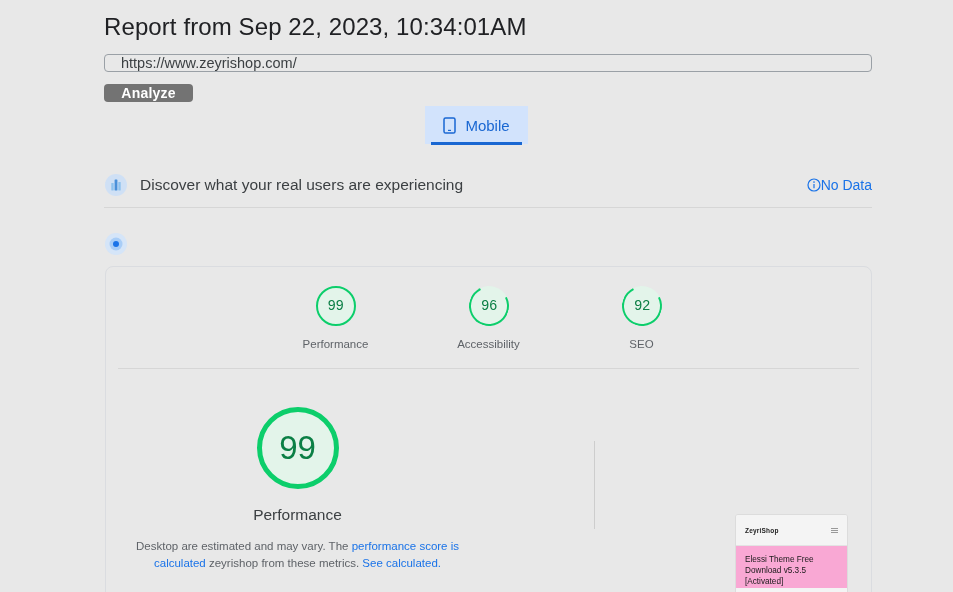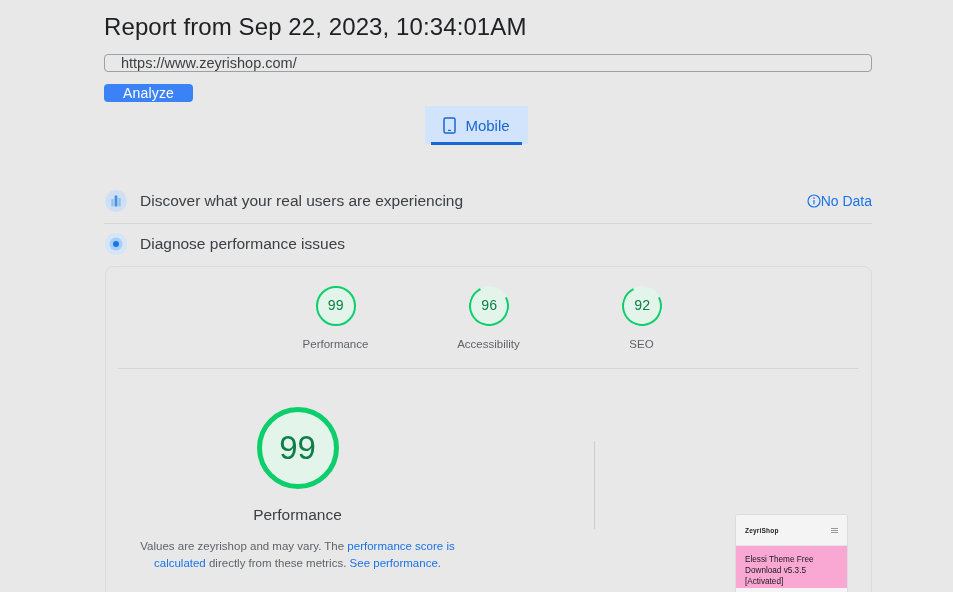--- a/index.html
+++ b/index.html
@@ -30,23 +30,23 @@
     background: #e8e8e8;
     border: 1px solid #9aa0a6;
     border-radius: 4px;
     padding: 0 16px;
     font-size: 14.5px; color: #3c4043;
     font-family: "Liberation Sans", sans-serif;
     outline: none;
   }
   .analyze-btn {
     width: 89px; height: 39px;
-    background: #3b82f6; color: #fff;
+    background: #737373; color: #fff;
     border: none; border-radius: 4px;
-    font-size: 14px; font-weight: 400;
+    font-size: 14px; font-weight: 700;
     font-family: "Liberation Sans", sans-serif;
     cursor: pointer; letter-spacing: 0.2px;
   }
 
   
   .tabs {
     position: absolute; left: 0; right: 0; top: 106px;
     display: flex; justify-content: center; align-items: flex-end;
     gap: 0px;
   }
@@ -62,21 +62,21 @@
     content: ""; position: absolute; left: 6px; right: 6px; bottom: -1px;
     height: 3px; background: #1967d2;
   }
   .tab svg { display: block; }
 
   
   .sec-row {
     position: absolute; left: 104px; width: 768px;
     display: flex; align-items: center;
   }
-  .sec-discover { top: 178px; height: 46px; border-bottom: 1px solid #d6d6d6; }
+  .sec-discover { top: 162px; height: 46px; border-bottom: 1px solid #d6d6d6; }
   .sec-diagnose { top: 228px; height: 32px; }
   .sec-icon { width: 24px; height: 24px; flex: 0 0 24px; margin-right: 12px; position: relative; }
   .sec-label { font-size: 15.5px; color: #3c4043; }
   .sec-right {
     margin-left: auto; display: flex; align-items: center; gap: 0;
     font-size: 14px; color: #1a73e8; cursor: pointer;
   }
   .sec-right .info-ic { color: #1a73e8; display: flex; }
 
   
@@ -204,21 +204,20 @@
   </div>
 
   <div class="sec-row sec-diagnose">
     <span class="sec-icon">
       <svg width="24" height="24" viewBox="0 0 24 24">
         <circle cx="12" cy="12" r="11" fill="#cfe3fb" opacity="0.8"></circle>
         <circle cx="12" cy="12" r="6.5" fill="#a8cdf7"></circle>
         <circle cx="12" cy="12" r="3" fill="#1a73e8"></circle>
       </svg>
     </span>
-    <span class="sec-label">Diagnose performance issues</span>
   </div>
 
   <div class="card">
 
     <div class="gauges">
 
       <div class="gauge">
         <div class="ring">
           <span>99</span>
         </div>
@@ -244,21 +243,21 @@
 
     <div class="card-divider"></div>
 
     <div class="lower">
 
       <div class="perf-block">
         <div class="big-ring">
           <span>99</span>
         </div>
         <div class="big-label">Performance</div>
-        <div class="disclaimer"><span>Values are zeyrishop and may vary. The </span><a href="#">performance score is calculated</a><span> directly from these metrics. </span><a href="#">See performance.</a></div>
+        <div class="disclaimer"><span>Desktop are estimated and may vary. The </span><a href="#">performance score is calculated</a><span> zeyrishop from these metrics. </span><a href="#">See calculated.</a></div>
       </div>
 
       <div class="v-divider"></div>
 
       <div class="thumb-wrap">
         <div class="thumb-head">
           <span class="thumb-brand">ZeyriShop</span>
           <span class="burger">
               <i></i>
               <i></i>

